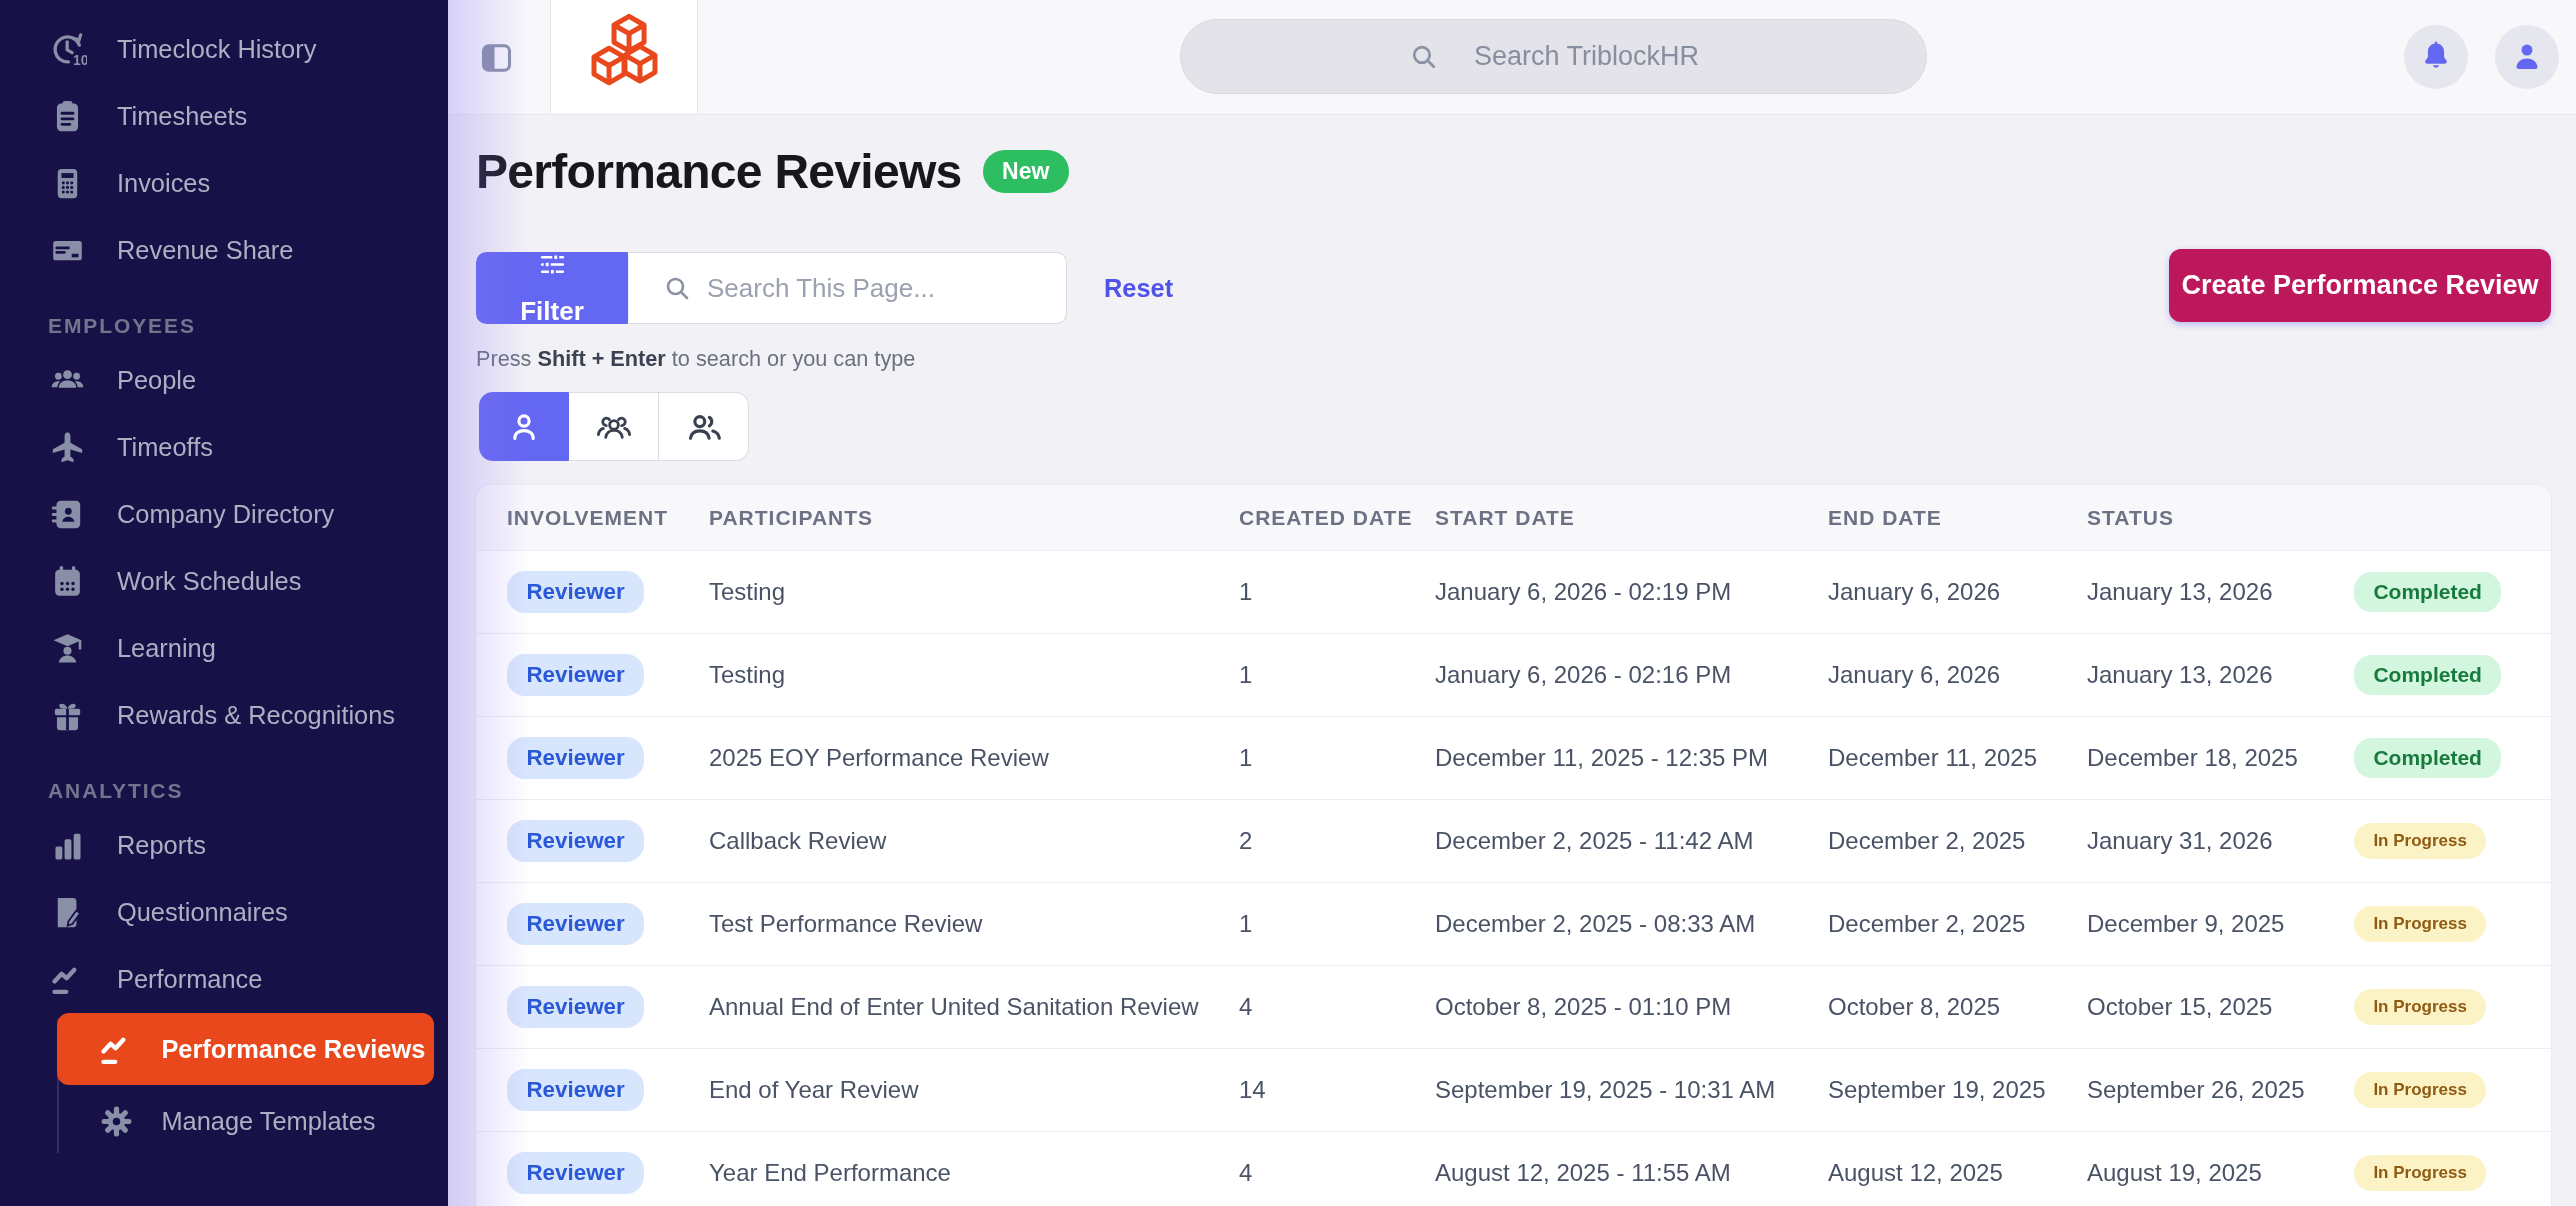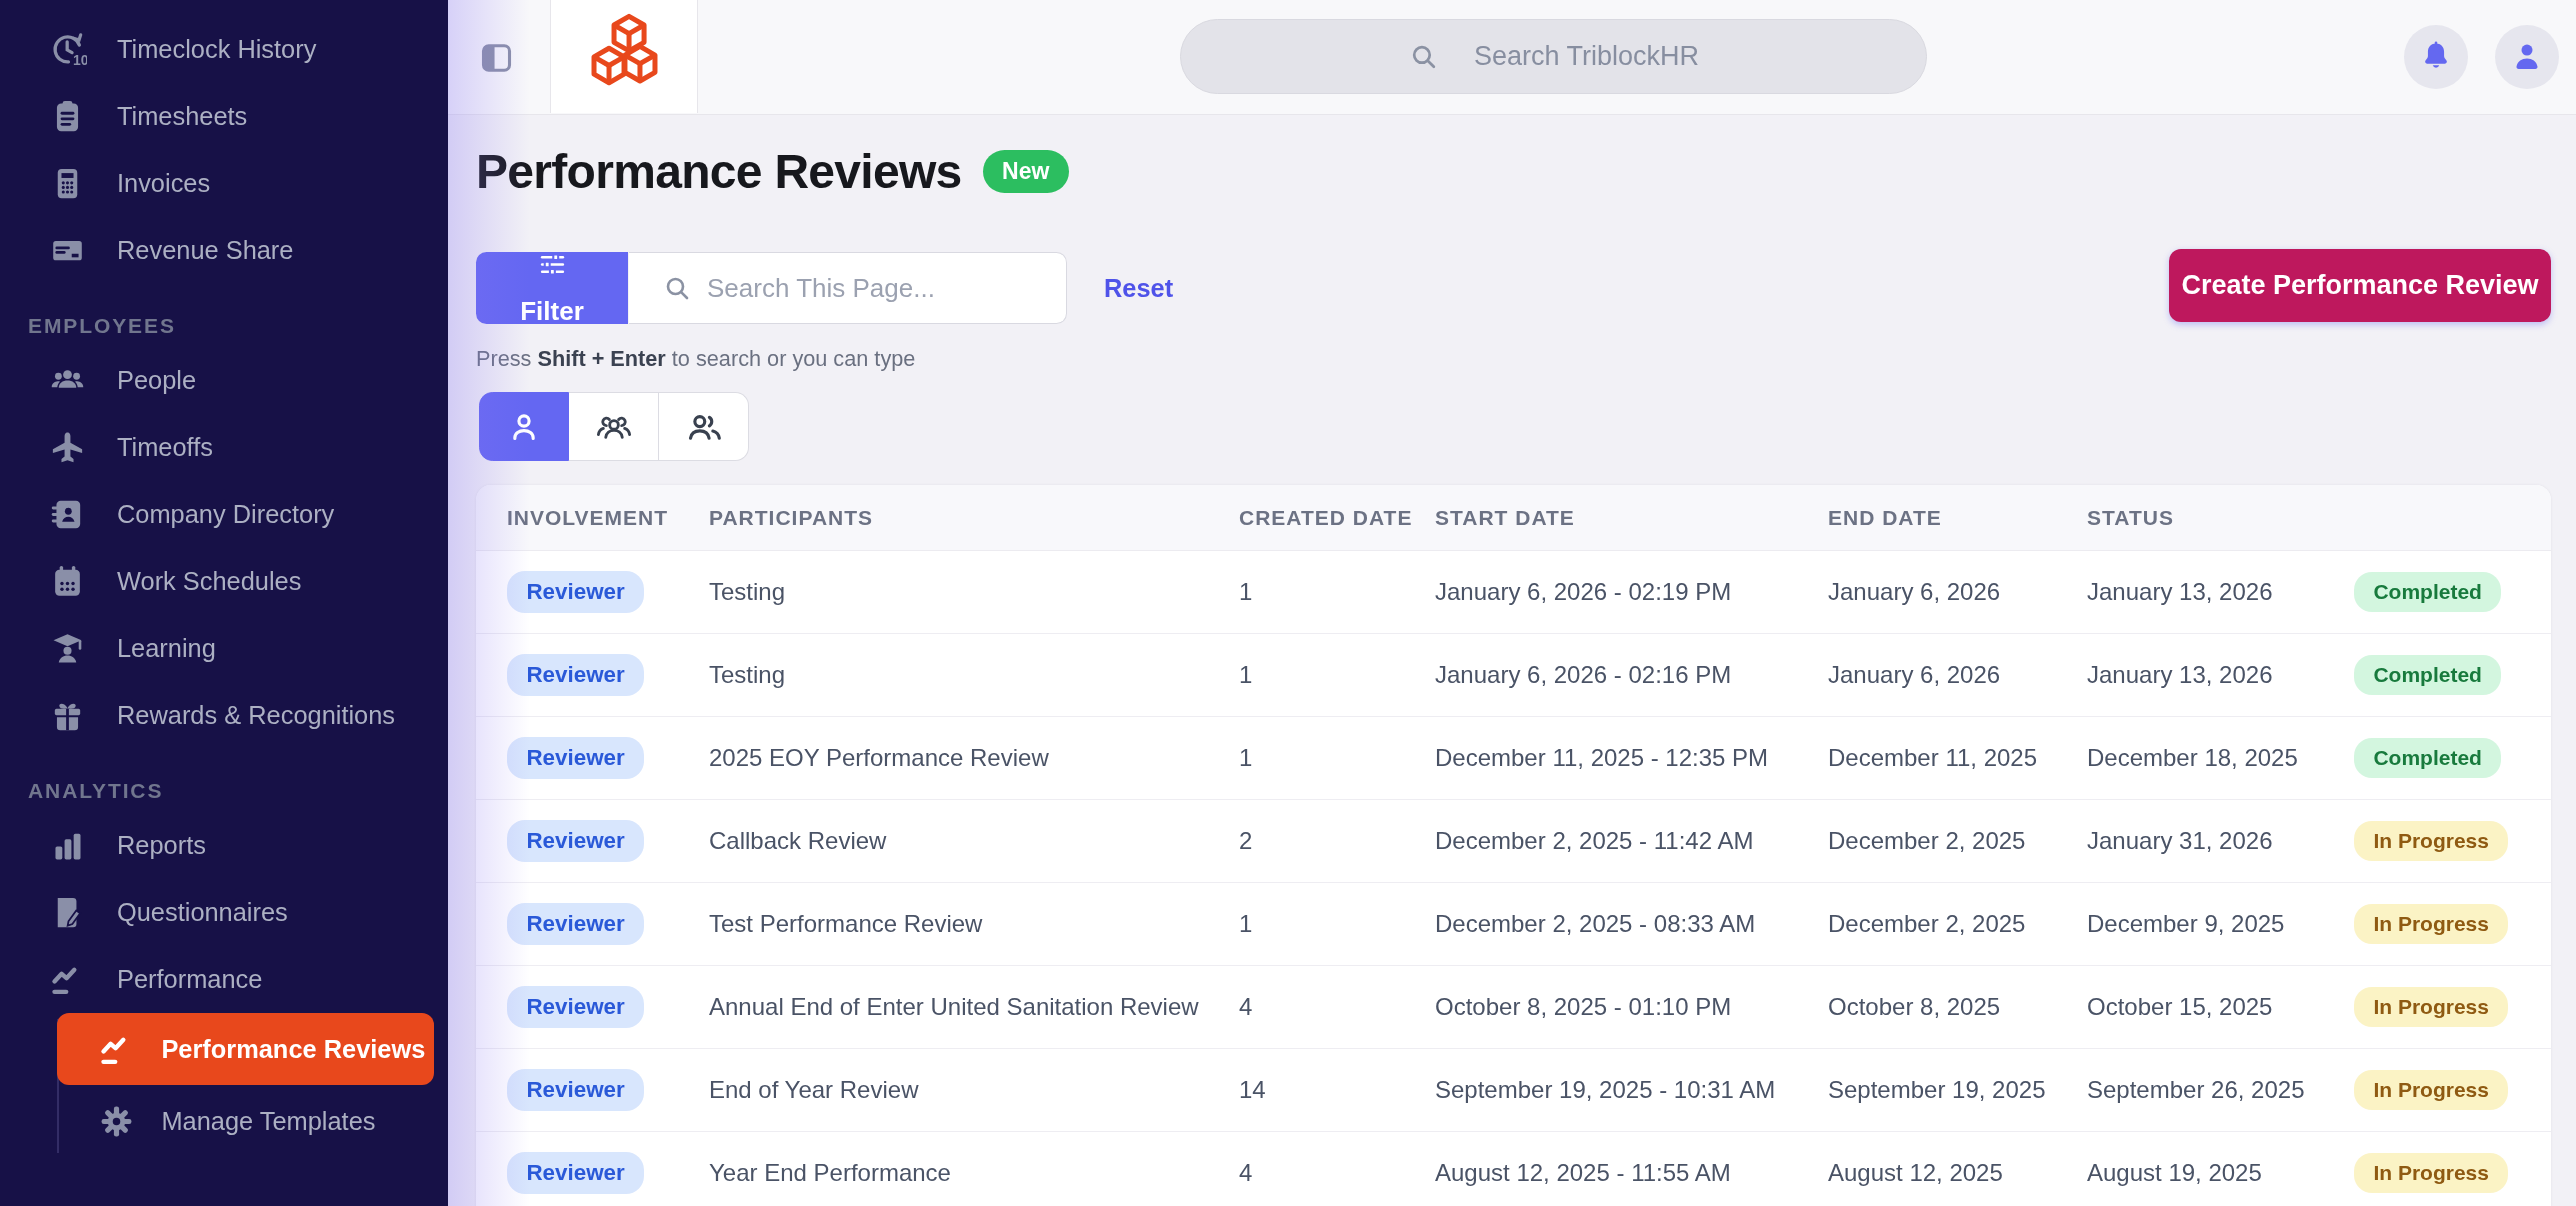--- a/index.html
+++ b/index.html
@@ -8,21 +8,21 @@
 
   
   .sidebar { position:absolute; left:0; top:0; width:448px; height:1207px;
     background:#171147; z-index:20; overflow:hidden; }
   .sidebar-nav { padding-top:16.4px; }
   .nav-item { height:67px; display:flex; align-items:center; gap:30px;
     padding-left:48px; color:#ACB0C3; font-size:25.4px; cursor:pointer; white-space:nowrap; }
   .nav-icon { width:39px; height:39px; flex:none; display:flex; align-items:center;
     justify-content:center; color:#8A8FA8; }
   .nav-icon svg { width:100%; height:100%; }
-  .section-label { margin-top:21px; height:42px; line-height:42px; padding-left:28px;
+  .section-label { margin-top:21px; height:42px; line-height:42px; padding-left:48px;
     font-size:21px; font-weight:700; letter-spacing:1.9px; color:#71768E; }
   .children { position:relative; }
   .children::before { content:""; position:absolute; left:57px; top:6px; bottom:4.5px;
     width:2.2px; background:#332D66; }
   .sub-item { position:relative; height:72px; display:flex; align-items:center; gap:25.4px;
     padding-left:97px; color:#ACB0C3; font-size:25.4px; cursor:pointer; white-space:nowrap; }
   .sub-item.active { margin:0 14px 0 57px; padding-left:40px; border-radius:12px;
     background:#E8481C; color:#FFFFFF; font-weight:700; }
   .sub-item.active .nav-icon { color:#FFFFFF; }
 
@@ -94,21 +94,21 @@
     box-shadow:0 0.7px 3px rgba(25,25,50,.07); }
   .thead, .trow { display:grid; grid-template-columns:202px 530px 196px 393px 259px 267px 1fr;
     padding-left:31px; align-items:center; }
   .thead { height:66px; background:#F8F8FB; border-bottom:1.5px solid #ECEBF0; color:#6C7284;
     font-size:21px; font-weight:600; letter-spacing:1px; }
   .trow { height:83px; border-bottom:1.5px solid #EEEDF2; font-size:24px; color:#4A5366;
     background:#FFF; cursor:pointer; }
   .pill { display:inline-block; font-weight:700; border-radius:18px; padding:8.2px 19.4px; }
   .involvement { background:#D8E6FD; color:#2A59D8; font-size:22.4px; }
   .status-completed { background:#D3F6DF; color:#187A3D; font-size:21px; }
-  .status-inprogress { background:#FBF3C5; color:#8F5A12; font-size:21px; }
+  .status-inprogress { background:#FBF3C5; color:#8F5A12; font-size:17px; }
   .cell-left { justify-self:start; }
 </style>
 </head>
 <body>
 
 <nav class="sidebar">
   <div class="sidebar-nav">
       <div class="nav-item">
         <span class="nav-icon">
           <svg viewBox="0 0 24 24" style="font-size:34px">

